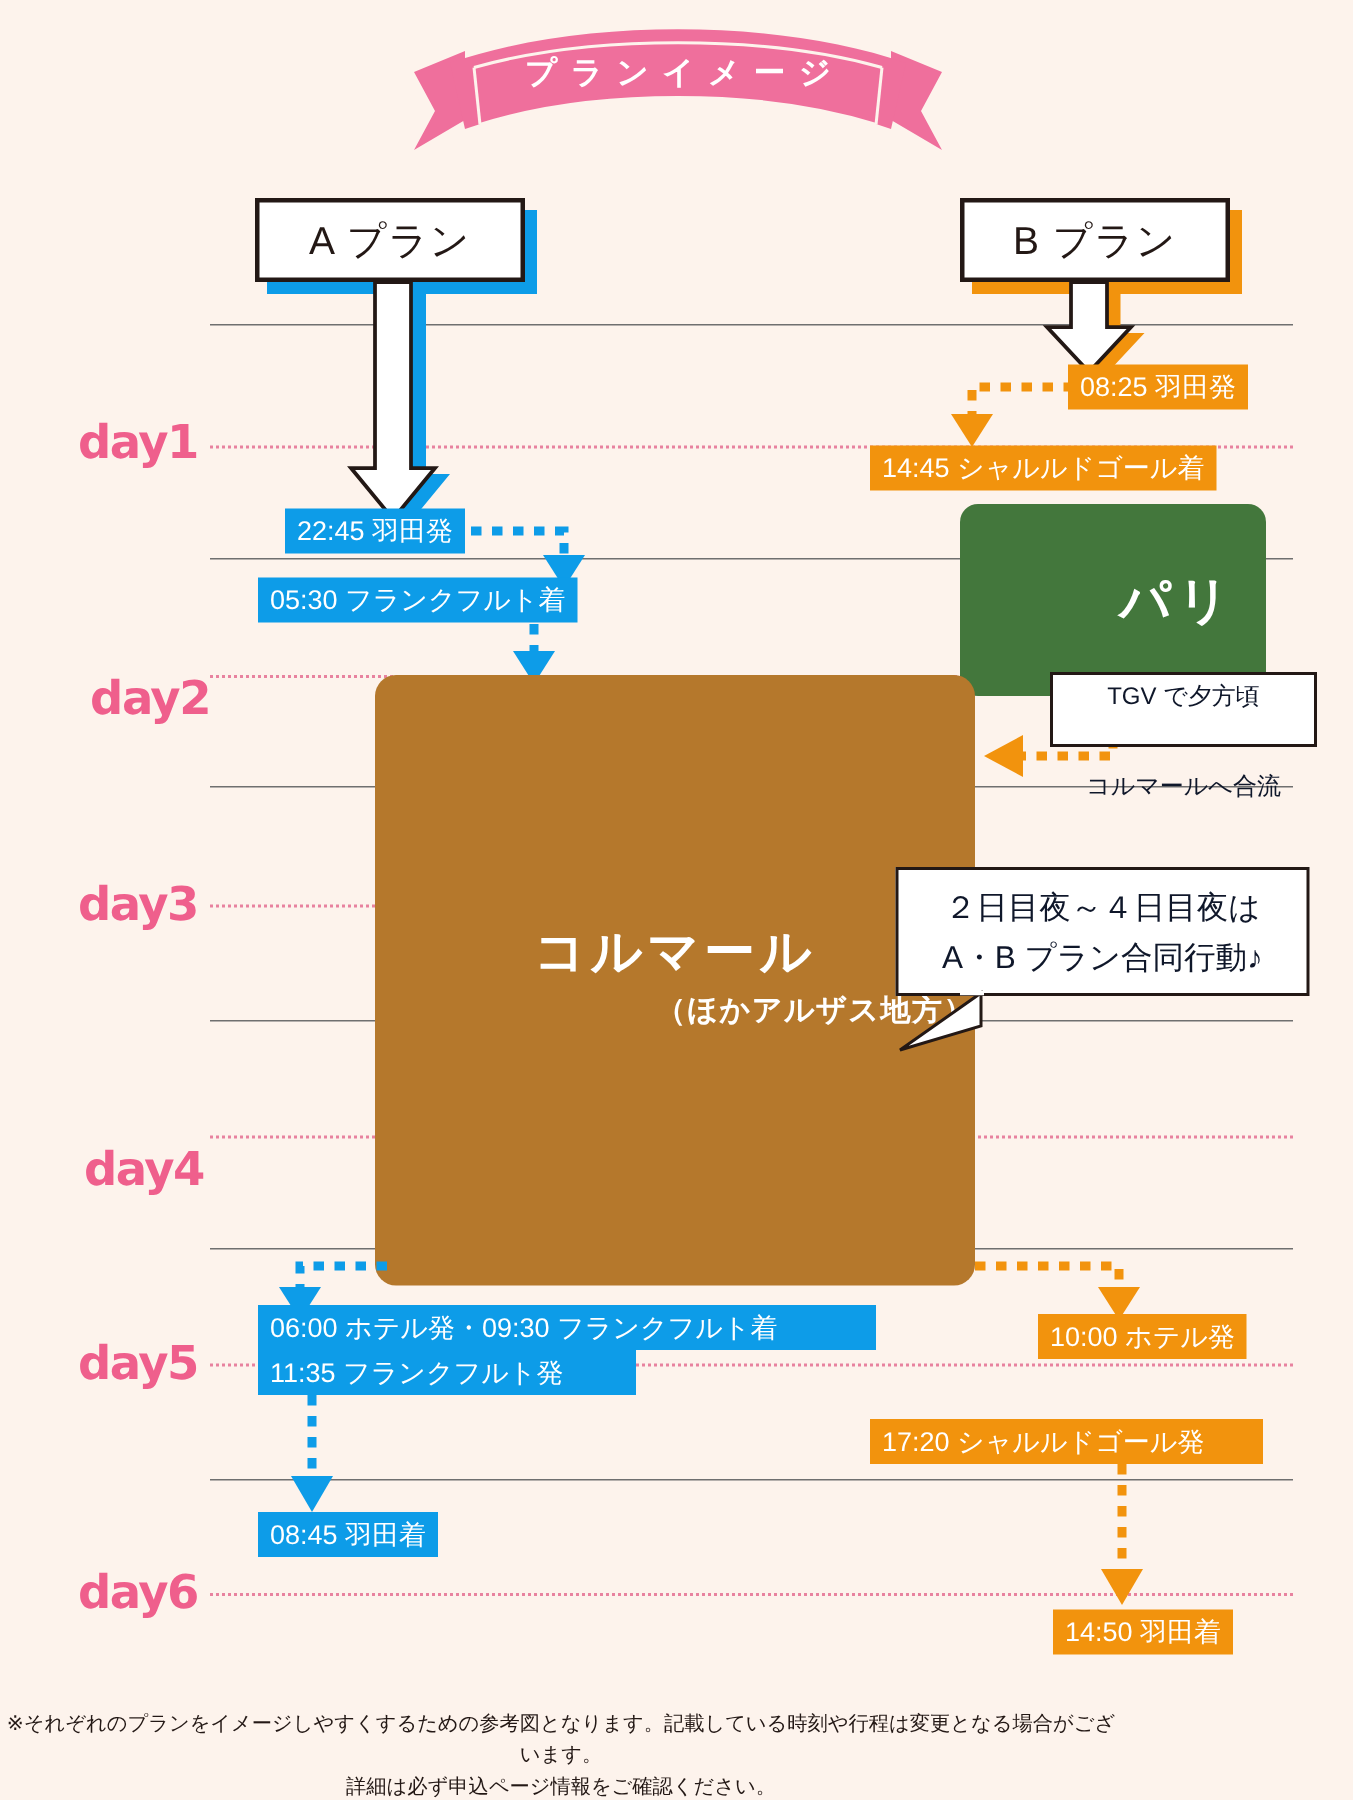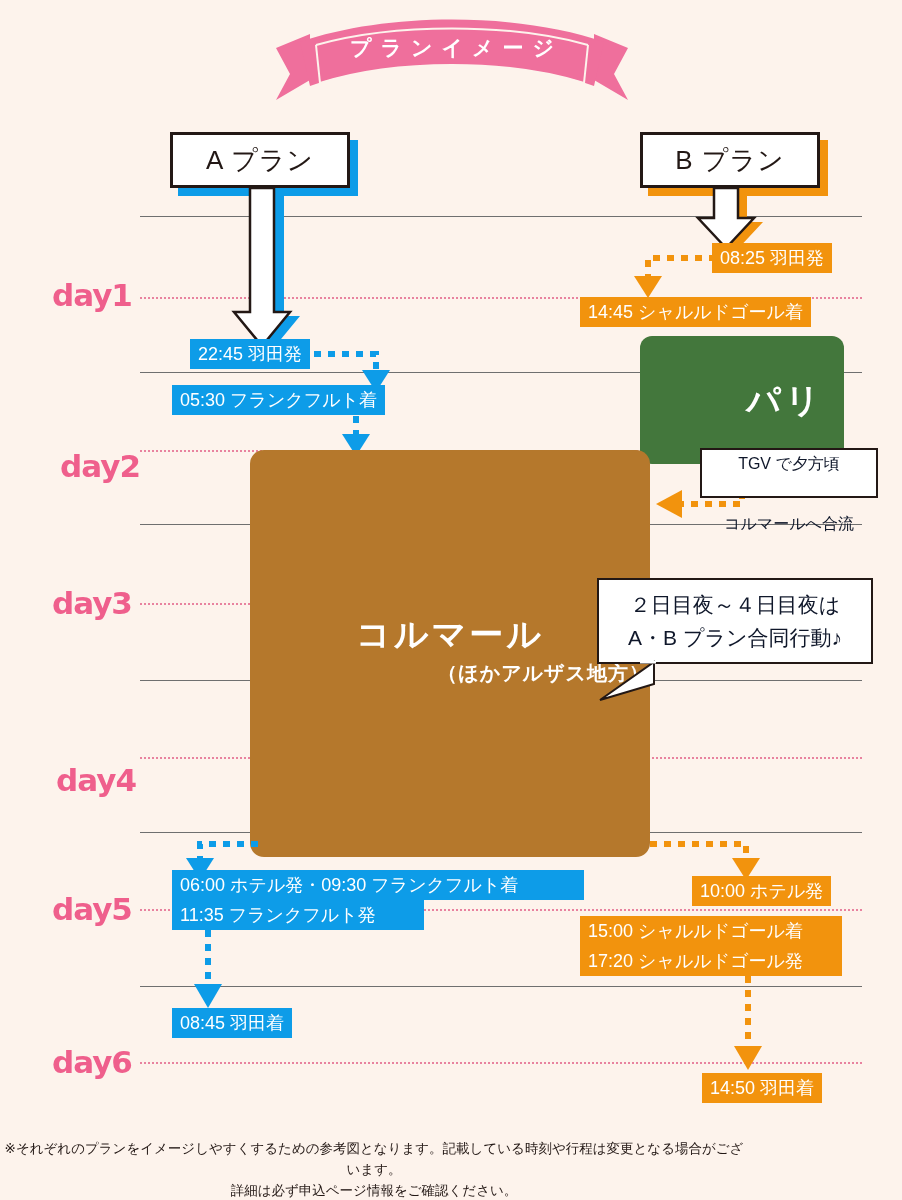--- a/index.html
+++ b/index.html
@@ -212,21 +212,20 @@
 
   <div class="abs chip blue" style="left:172px;top:1008px;">08:45 羽田着</div>
 
   <svg class="abs" style="left:646px;top:838px;" width="122" height="48">
     <path d="M4,6 L100,6 L100,20" fill="none" stroke="#f2930d" stroke-width="6" stroke-dasharray="7,7"></path>
     <path d="M86,20 L114,20 L100,42 Z" fill="#f2930d"></path>
   </svg>
 
   <div class="abs chip orange" style="left:692px;top:876px;">10:00 ホテル発</div>
 
-  <div class="abs chip2 orange" style="left:580px;top:916px;width:262px;height:30px;">15:00 シャルルドゴール着</div>
   <div class="abs chip2 orange" style="left:580px;top:946px;width:262px;height:30px;">17:20 シャルルドゴール発</div>
 
   <svg class="abs" style="left:728px;top:976px;" width="40" height="100">
     <path d="M20,0 L20,70" fill="none" stroke="#f2930d" stroke-width="6" stroke-dasharray="7,7"></path>
     <path d="M6,70 L34,70 L20,94 Z" fill="#f2930d"></path>
   </svg>
 
   <div class="abs chip orange" style="left:702px;top:1073px;">14:50 羽田着</div>
 
   <div class="abs" id="note">

